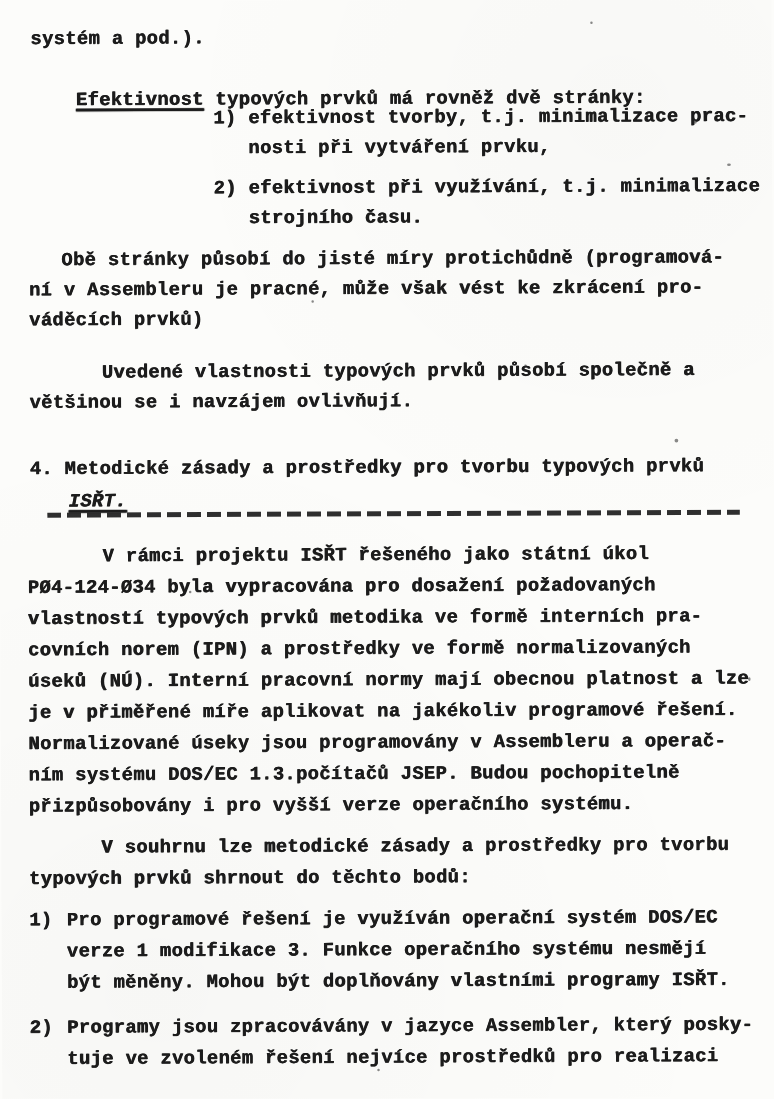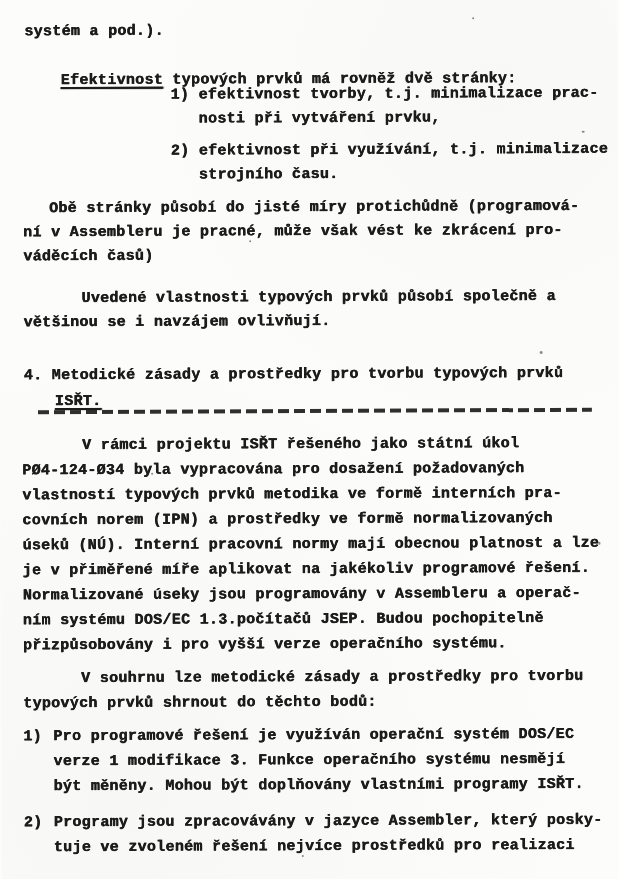--- a/index.html
+++ b/index.html
@@ -56,27 +56,27 @@
   <div class="tl" style="left:172px; top:86px;">1)</div>
   <div class="tl" style="left:200px; top:86px;">efektivnost tvorby, t.j. minimalizace prac-</div>
   <div class="tl" style="left:200px; top:110px;">nosti při vytváření prvku,</div>
 
   <div class="tl" style="left:172px; top:142px;">2)</div>
   <div class="tl" style="left:200px; top:142px;">efektivnost při využívání, t.j. minimalizace</div>
   <div class="tl" style="left:200px; top:166px;">strojního času.</div>
 
   <div class="tl" style="left:50px; top:199px;">Obě stránky působí do jisté míry protichůdně (programová-</div>
   <div class="tl" style="left:24px; top:223px;">ní v Assembleru je pracné, může však vést ke zkrácení pro-</div>
-  <div class="tl" style="left:24px; top:247px;">váděcích časů)</div>
+  <div class="tl" style="left:24px; top:247px;">váděcích prvků)</div>
 
   <div class="tl" style="left:82px; top:289px;">Uvedené vlastnosti typových prvků působí společně a</div>
   <div class="tl" style="left:24px; top:313px;">většinou se i navzájem ovlivňují.</div>
 
   <div class="tl" style="left:24px; top:366px;">4. Metodické zásady a prostředky pro tvorbu typových prvků</div>
-  <div class="tl u" style="left:55px; top:392px;">ISŘT.</div>
+  <div class="tl u" style="left:55px; top:392px;font-style:italic;">ISŘT.</div>
   <div class="dashline" style="left:38px; top:409px; width:554px;"></div>
 
   <div class="tl" style="left:82px; top:436px;">V rámci projektu ISŘT řešeného jako státní úkol</div>
   <div class="tl" style="left:22px; top:461px;">PØ4-124-Ø34 byla vypracována pro dosažení požadovaných</div>
   <div class="tl" style="left:22px; top:486px;">vlastností typových prvků metodika ve formě interních pra-</div>
   <div class="tl" style="left:22px; top:511px;">covních norem (IPN) a prostředky ve formě normalizovaných</div>
   <div class="tl" style="left:22px; top:536px;">úseků (NÚ). Interní pracovní normy mají obecnou platnost a lze</div>
   <div class="tl" style="left:22px; top:561px;">je v přiměřené míře aplikovat na jakékoliv programové řešení.</div>
   <div class="tl" style="left:22px; top:586px;">Normalizované úseky jsou programovány v Assembleru a operač-</div>
   <div class="tl" style="left:22px; top:611px;">ním systému DOS/EC 1.3.počítačů JSEP. Budou pochopitelně</div>

